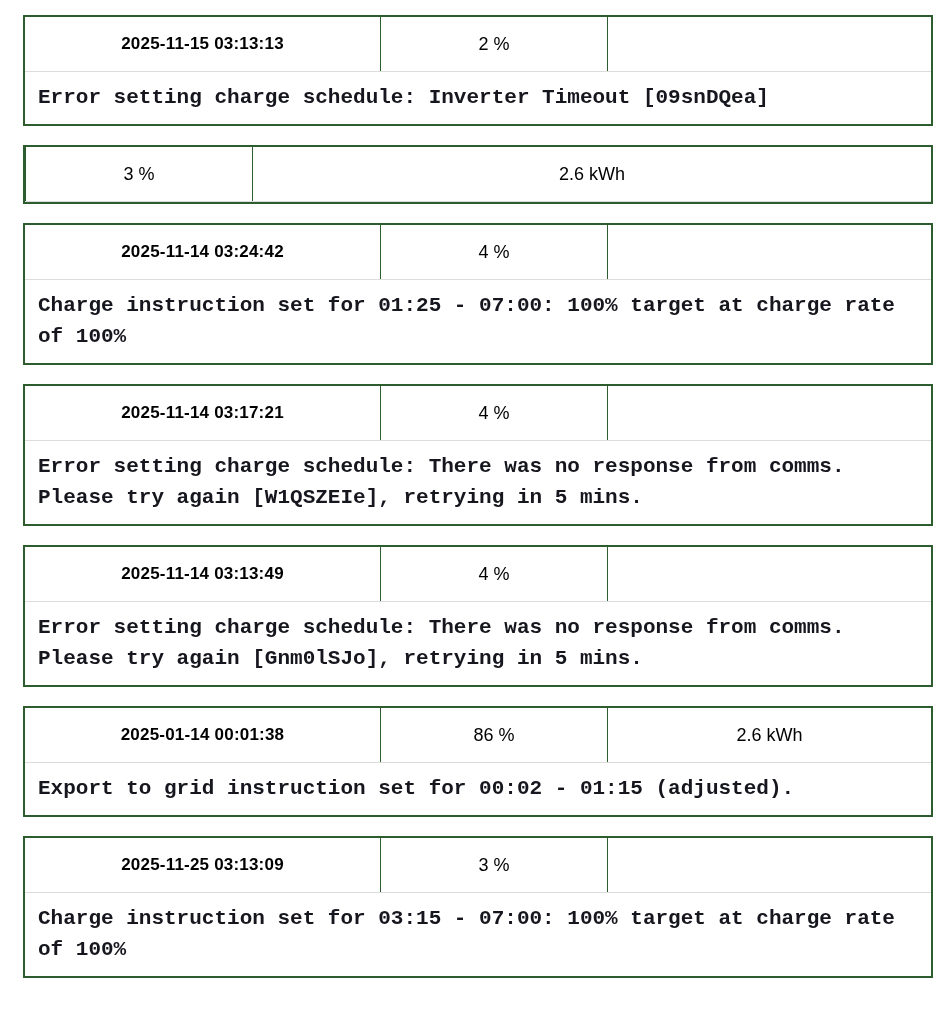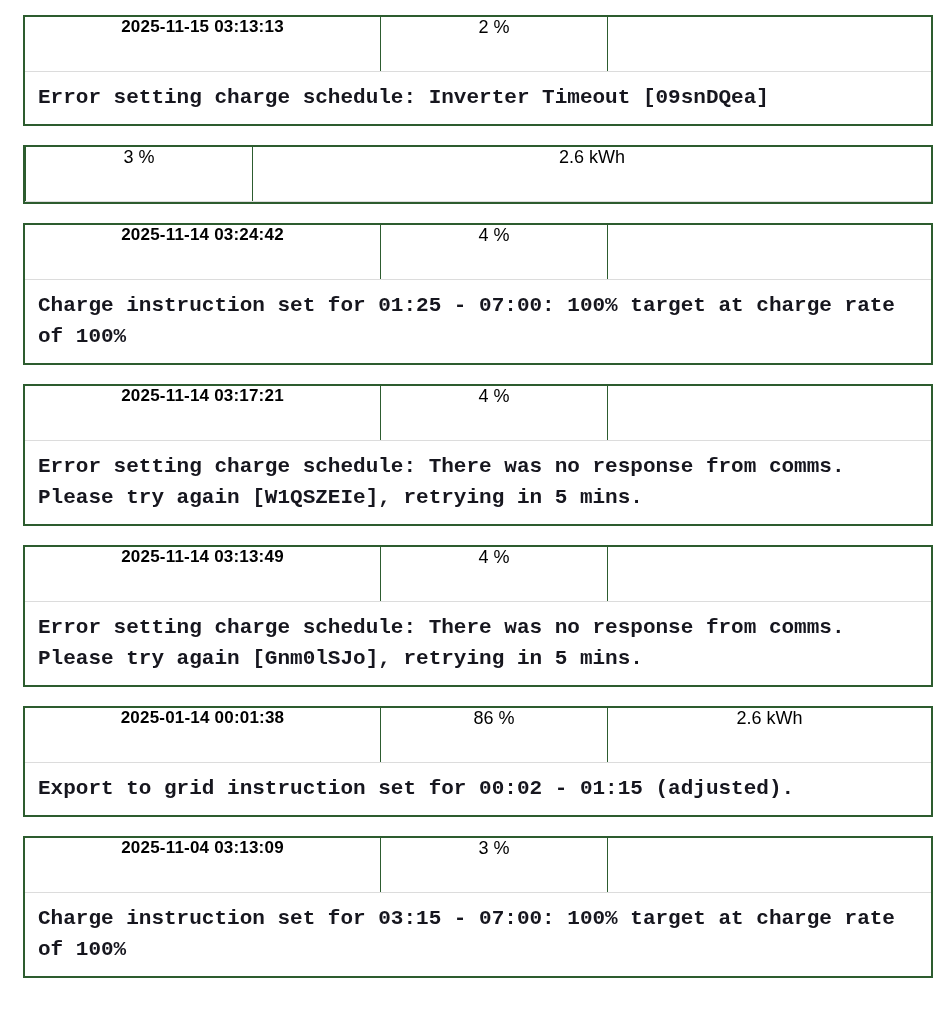--- a/index.html
+++ b/index.html
@@ -25,20 +25,21 @@
     margin-bottom: 19px;
     background: #ffffff;
   }
   .hdr {
     display: flex;
     border-bottom: 1px solid var(--gray);
   }
   .cell {
     height: 54px;
     display: flex;
+    align-items: center;
     justify-content: center;
     box-sizing: border-box;
   }
   .c1 { width: 355px; }
   .c2 { width: 227px; border-left: 1px solid var(--green); }
   .c3 { flex: 1; border-left: 1px solid var(--green); }
   .ts {
     font: bold 17px "Liberation Sans", sans-serif;
     color: #000000;
     letter-spacing: 0.2px;
@@ -142,21 +143,21 @@
         <div class="cell c3" data-name="entry-energy-cell">
           <span class="val" data-name="entry-energy-value">2.6 kWh</span>
         </div>
       </div>
       <div class="msg" data-name="entry-message">Export to grid instruction set for 00:02 - 01:15 (adjusted).</div>
     </section>
 
     <section class="card" data-name="log-entry-card">
       <div class="hdr" data-name="entry-header-row">
         <div class="cell c1" data-name="entry-timestamp-cell">
-          <span class="ts" data-name="entry-timestamp">2025-11-04 03:13:09</span>
+          <span class="ts" data-name="entry-timestamp">2025-11-25 03:13:09</span>
         </div>
         <div class="cell c2" data-name="entry-soc-cell">
           <span class="val" data-name="entry-soc-value">3 %</span>
         </div>
         <div class="cell c3" data-name="entry-energy-cell">
           <span class="val" data-name="entry-energy-value"></span>
         </div>
       </div>
       <div class="msg" data-name="entry-message">Charge instruction set for 03:15 - 07:00: 100% target at charge rate of 100%</div>
     </section>

